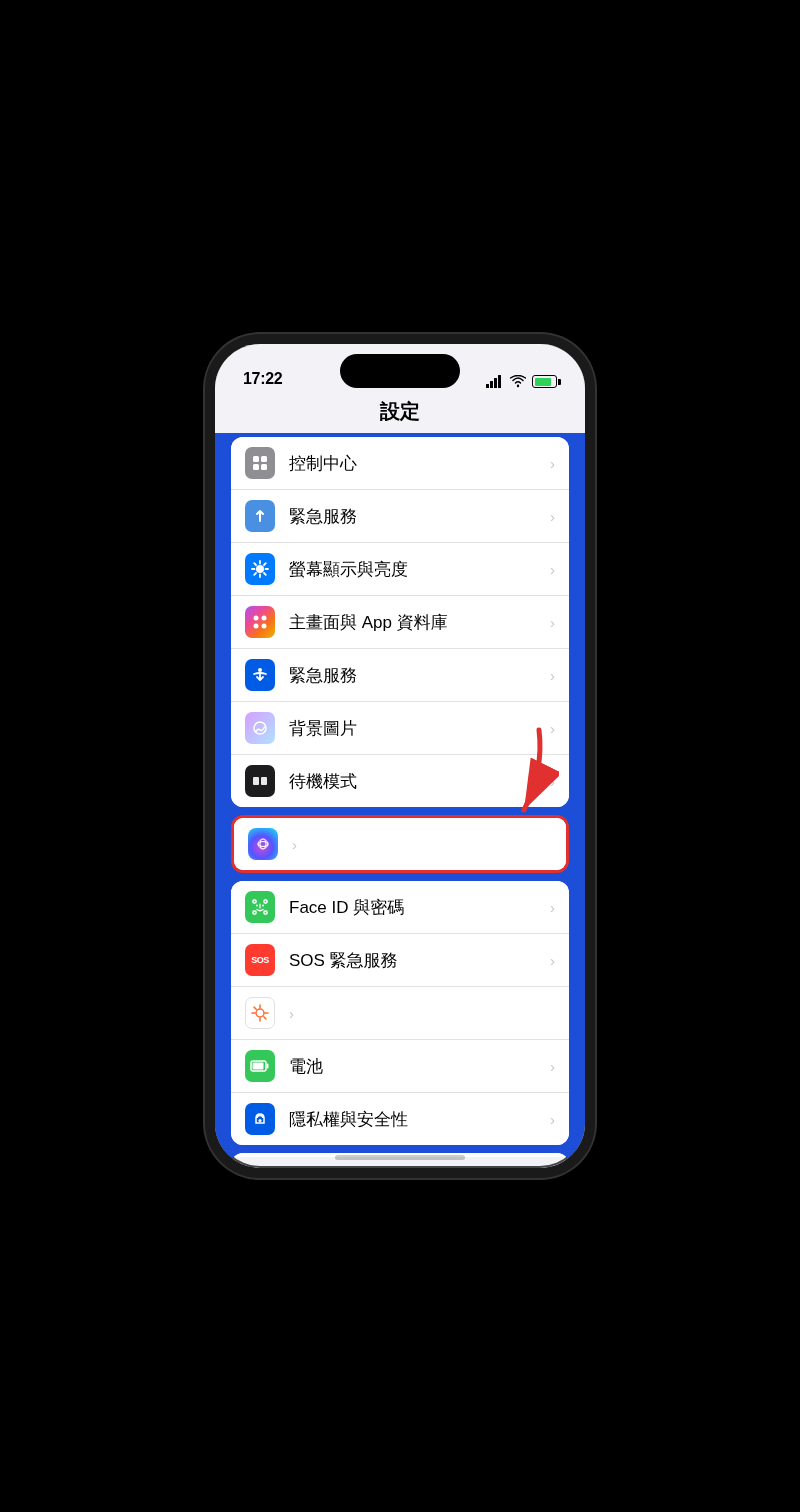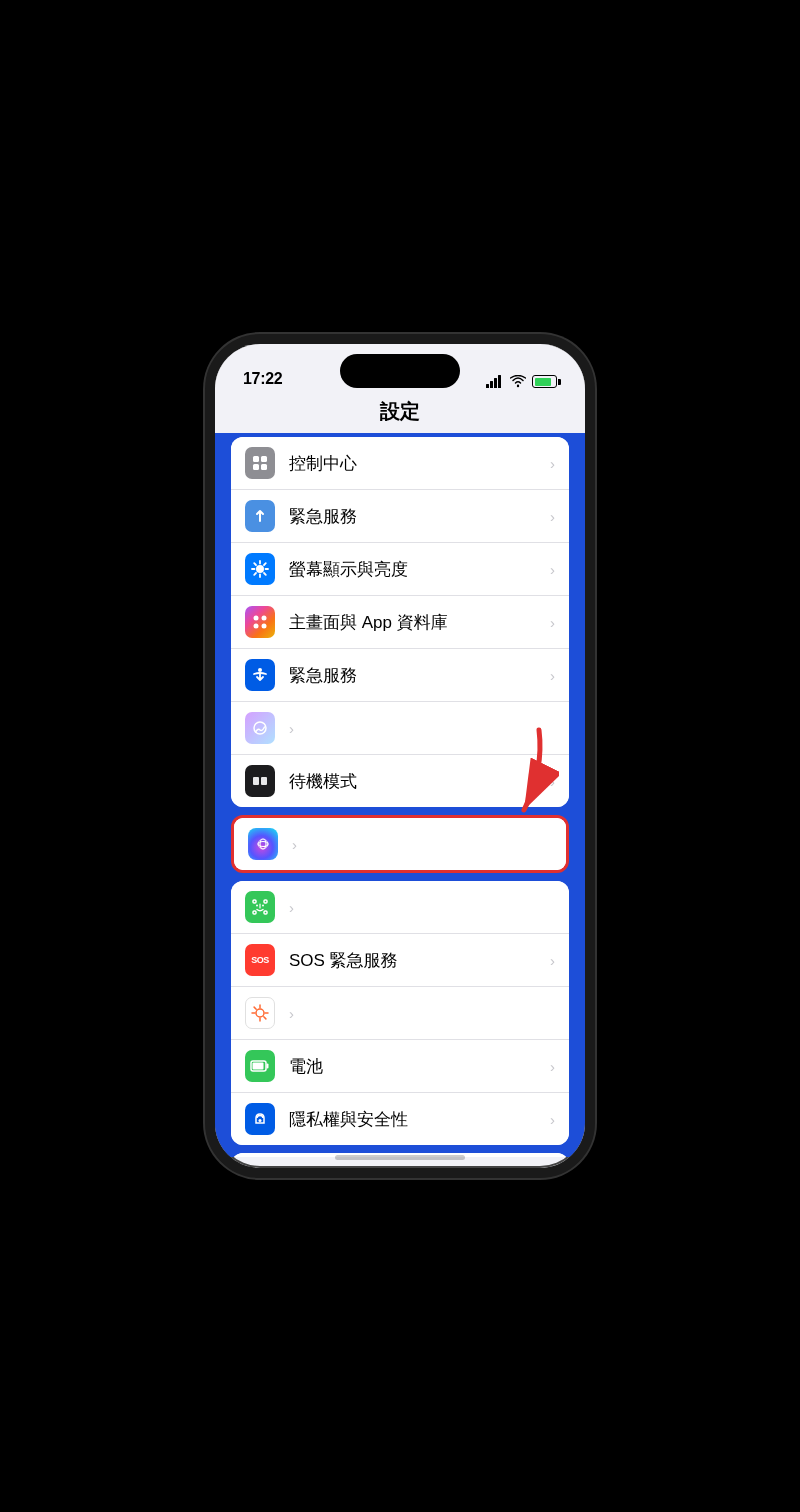--- a/index.html
+++ b/index.html
@@ -267,20 +267,21 @@
         <span class="chevron">›</span>
       </div>
 
       <div class="settings-item">
         <div class="settings-item-icon" style="background: linear-gradient(135deg, #d4a0ff, #b0e0ff);">
           <svg width="18" height="18" viewBox="0 0 18 18" fill="none">
             <circle cx="9" cy="9" r="6" fill="none" stroke="white" stroke-width="1.5"></circle>
             <path d="M4.5 13 Q7 9 9 11 Q11 13 13.5 8" stroke="white" stroke-width="1.5" fill="none" stroke-linecap="round"></path>
           </svg>
         </div>
+        <span class="settings-item-label">背景圖片</span>
         <span class="chevron">›</span>
       </div>
 
       <div class="settings-item">
         <div class="settings-item-icon icon-dark">
           <svg width="18" height="18" viewBox="0 0 18 18" fill="none">
             <rect x="2" y="5" width="6" height="8" rx="1" fill="white" opacity="0.9"></rect>
             <rect x="10" y="5" width="6" height="8" rx="1" fill="white" opacity="0.9"></rect>
           </svg>
         </div>
@@ -321,20 +322,21 @@
             <rect x="3" y="3" width="3" height="3" rx="1" fill="none" stroke="white" stroke-width="1.5"></rect>
             <rect x="14" y="3" width="3" height="3" rx="1" fill="none" stroke="white" stroke-width="1.5"></rect>
             <rect x="3" y="14" width="3" height="3" rx="1" fill="none" stroke="white" stroke-width="1.5"></rect>
             <rect x="14" y="14" width="3" height="3" rx="1" fill="none" stroke="white" stroke-width="1.5"></rect>
             <circle cx="7" cy="8.5" r="1" fill="white"></circle>
             <circle cx="13" cy="8.5" r="1" fill="white"></circle>
             <path d="M7 12.5 Q10 15 13 12.5" stroke="white" stroke-width="1.5" fill="none" stroke-linecap="round"></path>
             <line x1="10" y1="7" x2="10" y2="11" stroke="white" stroke-width="1.2" stroke-linecap="round"></line>
           </svg>
         </div>
+        <span class="settings-item-label">Face ID 與密碼</span>
         <span class="chevron">›</span>
       </div>
 
       <div class="settings-item">
         <div class="settings-item-icon" style="background:#ff3b30; border-radius:7px; display:flex; align-items:center; justify-content:center;">
           <span style="color:white; font-size:9px; font-weight:800; letter-spacing:-0.5px;">SOS</span>
         </div>
         <span class="settings-item-label">SOS 緊急服務</span>
         <span class="chevron">›</span>
       </div>

